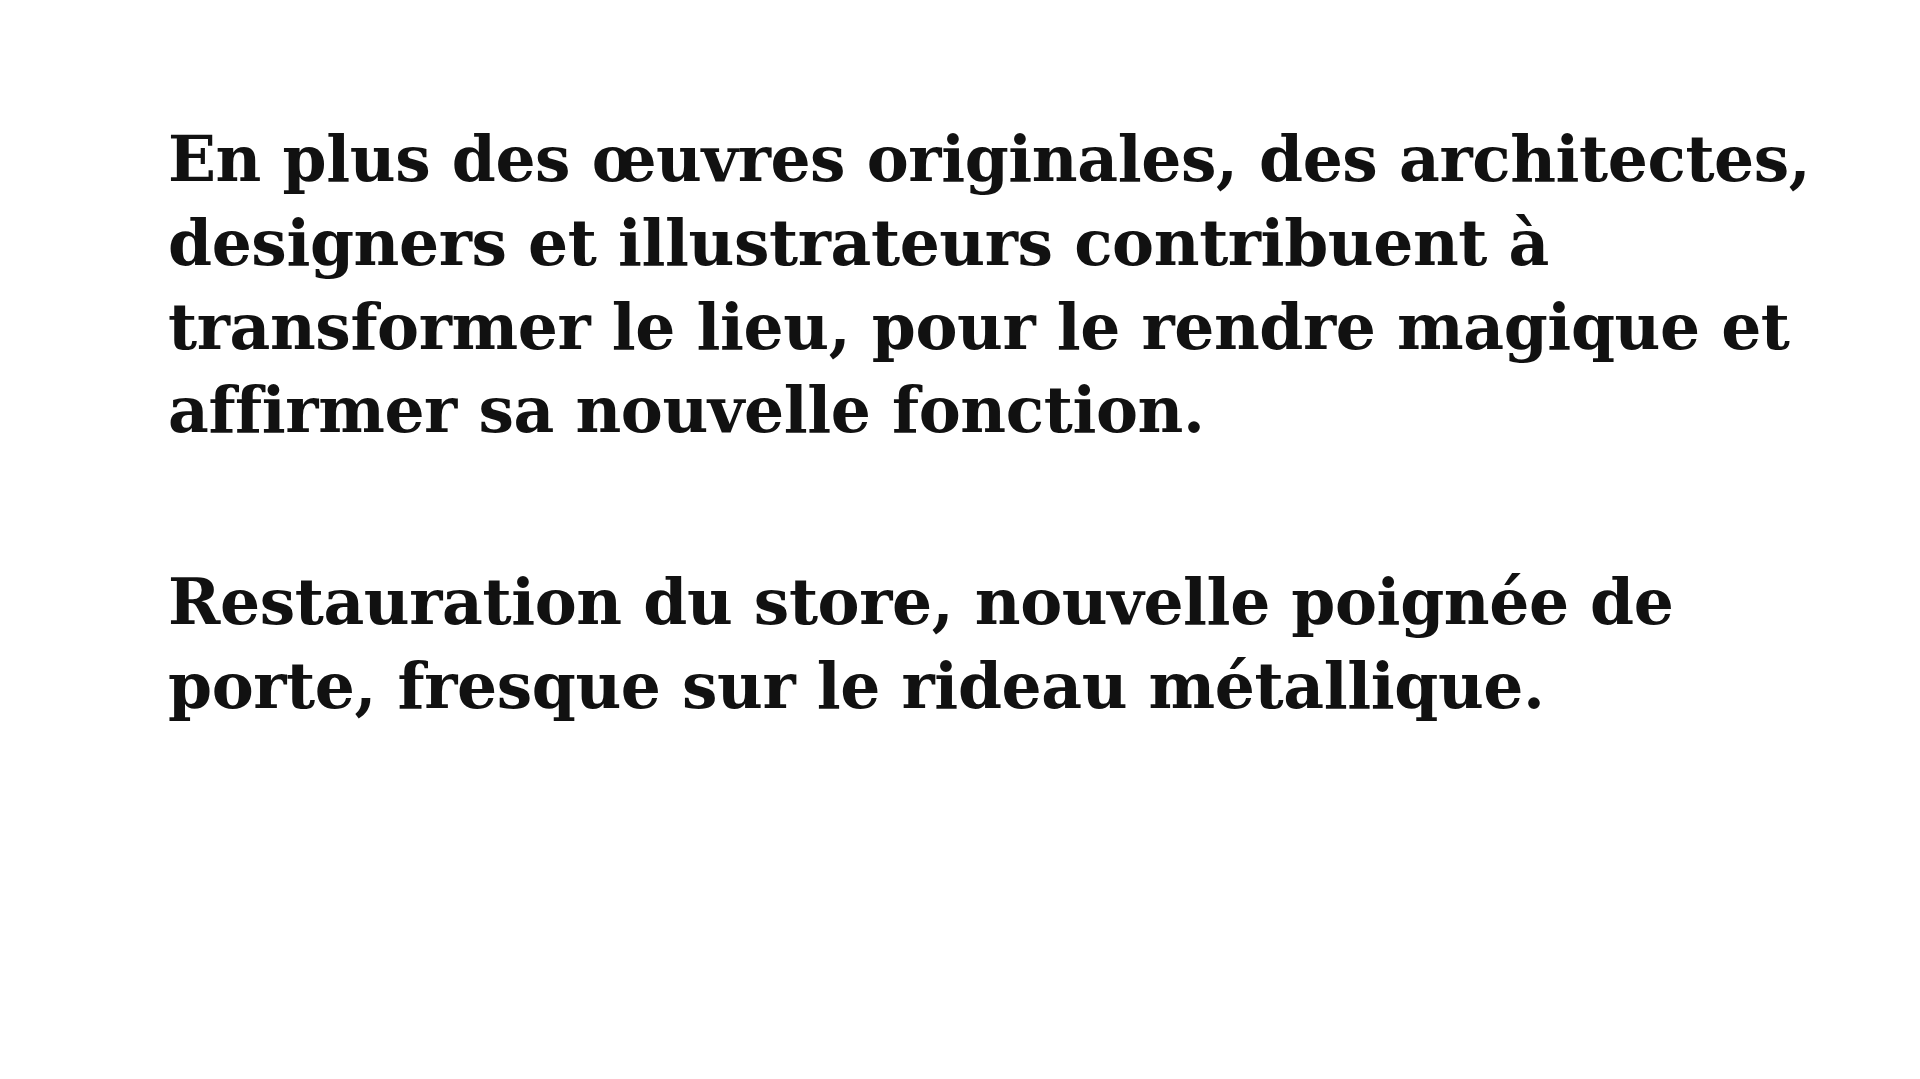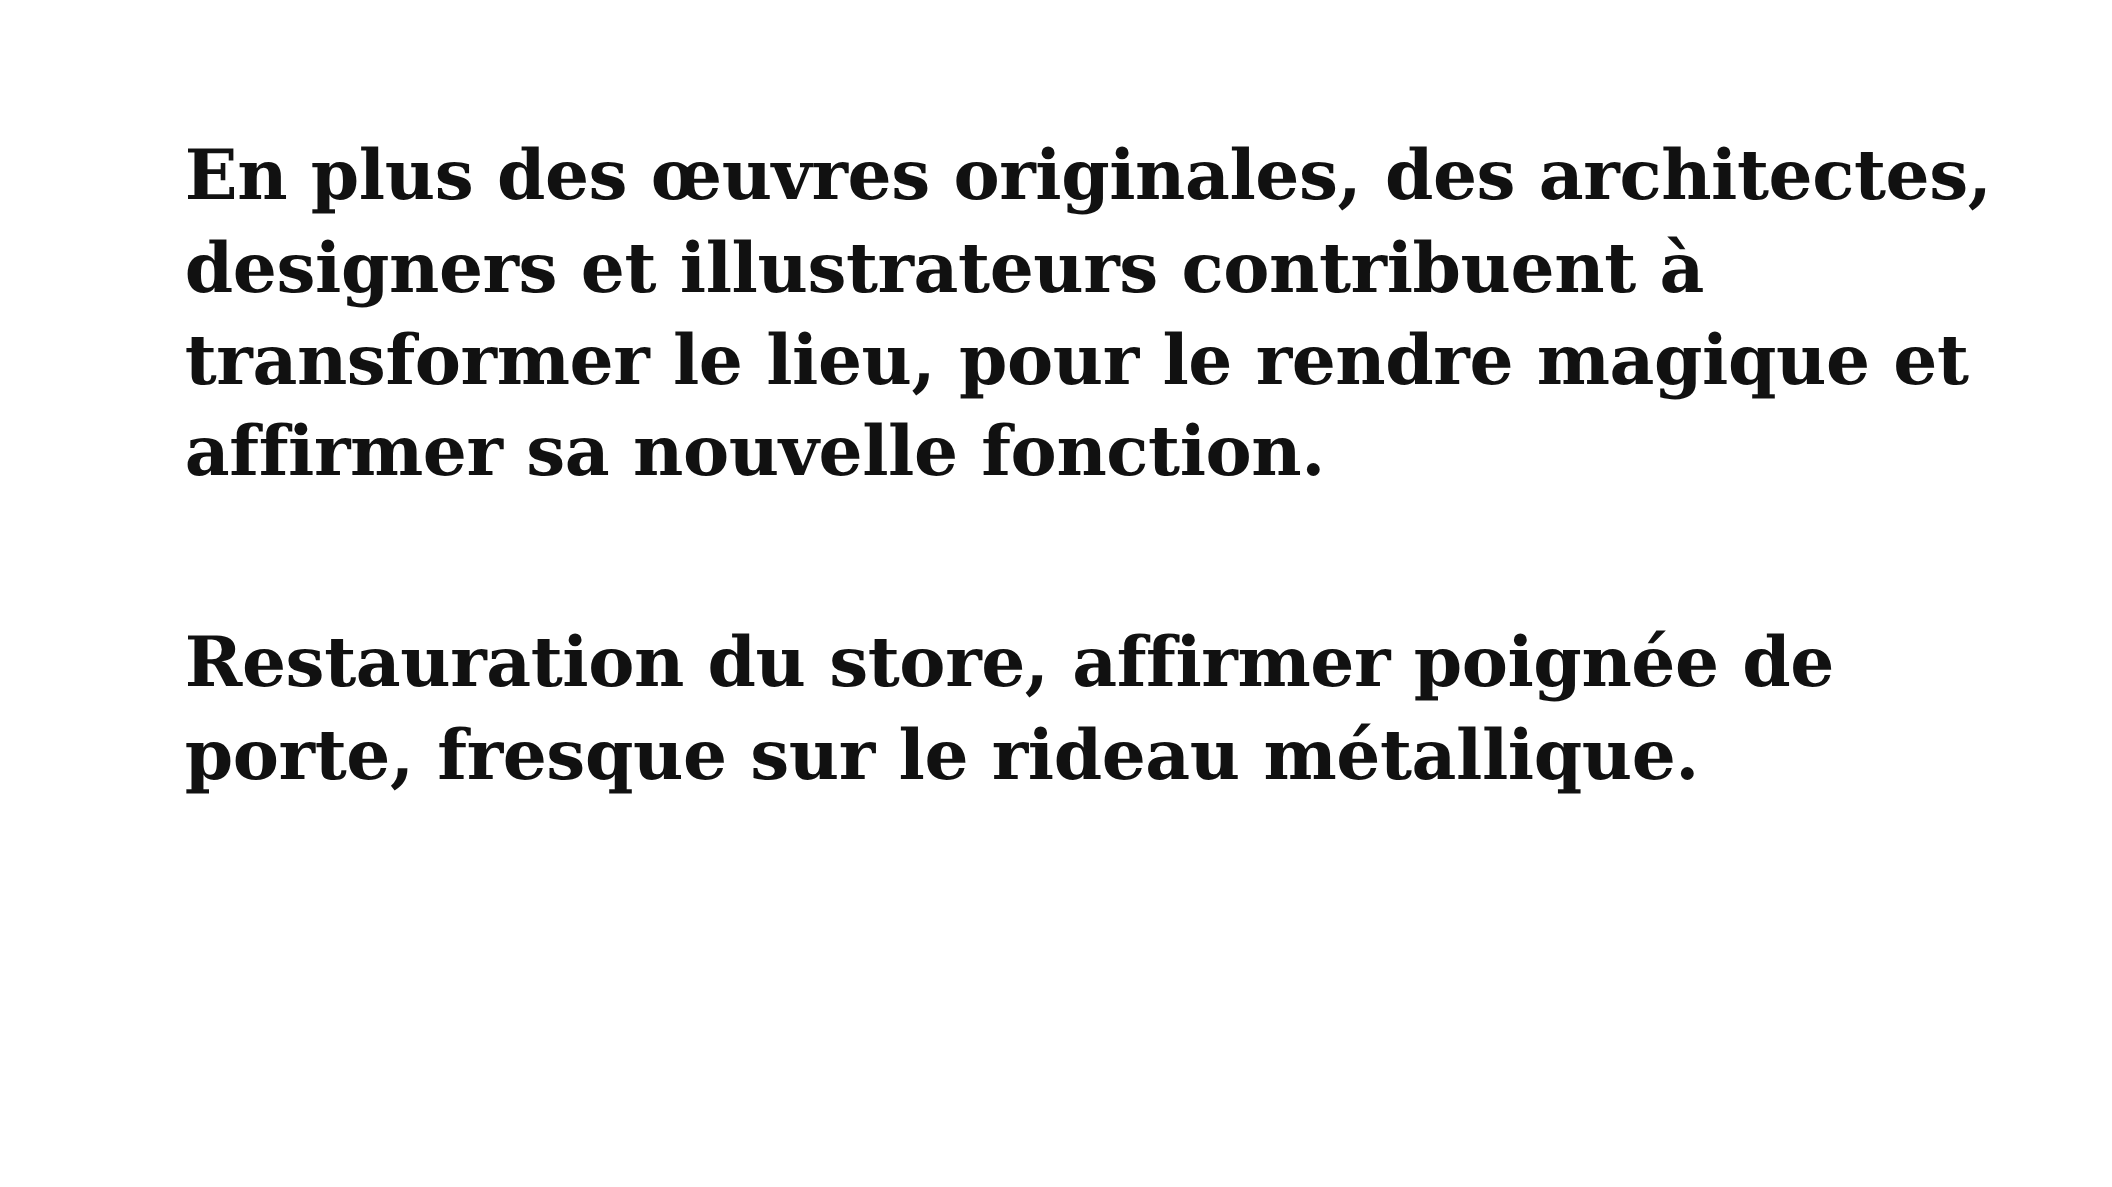--- a/index.html
+++ b/index.html
@@ -38,15 +38,15 @@
   .paragraph + .paragraph {
     margin-top: 108px;
   }
 </style>
 </head>
 <body>
 
 <div class="page">
   <div class="text-block">
     <p class="paragraph">En plus des œuvres originales, des architectes, designers et illustrateurs contribuent à transformer le lieu, pour le rendre magique et affirmer sa nouvelle fonction.</p>
-    <p class="paragraph">Restauration du store, affirmer poignée de porte, fresque sur le rideau métallique.</p>
+    <p class="paragraph">Restauration du store, nouvelle poignée de porte, fresque sur le rideau métallique.</p>
   </div>
 </div>
 
 </body></html>

